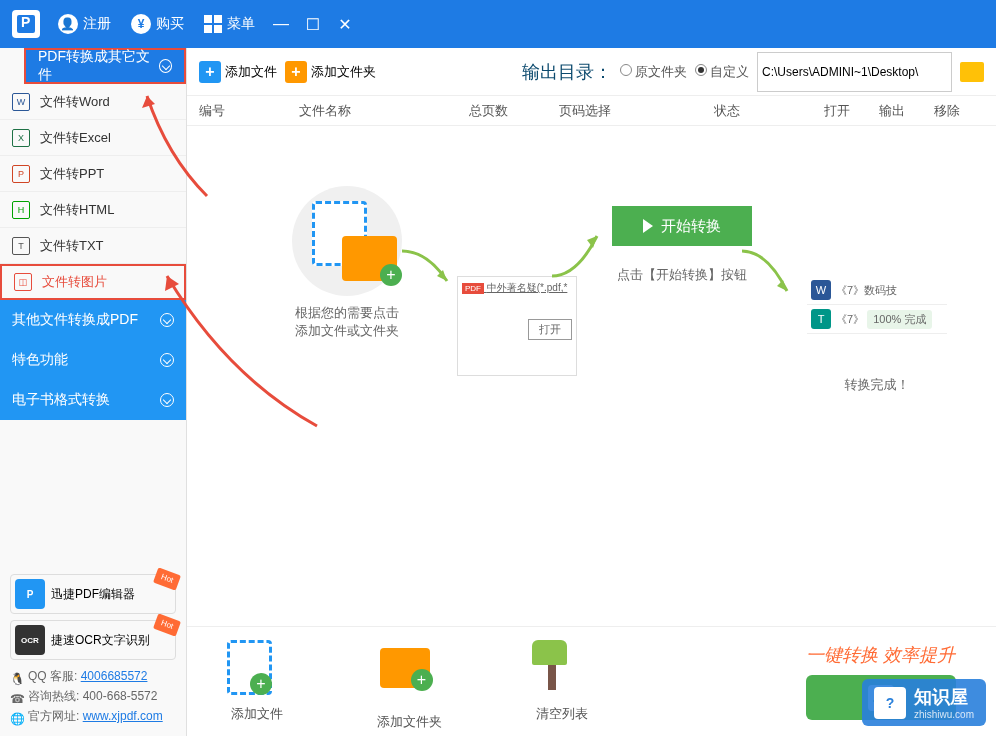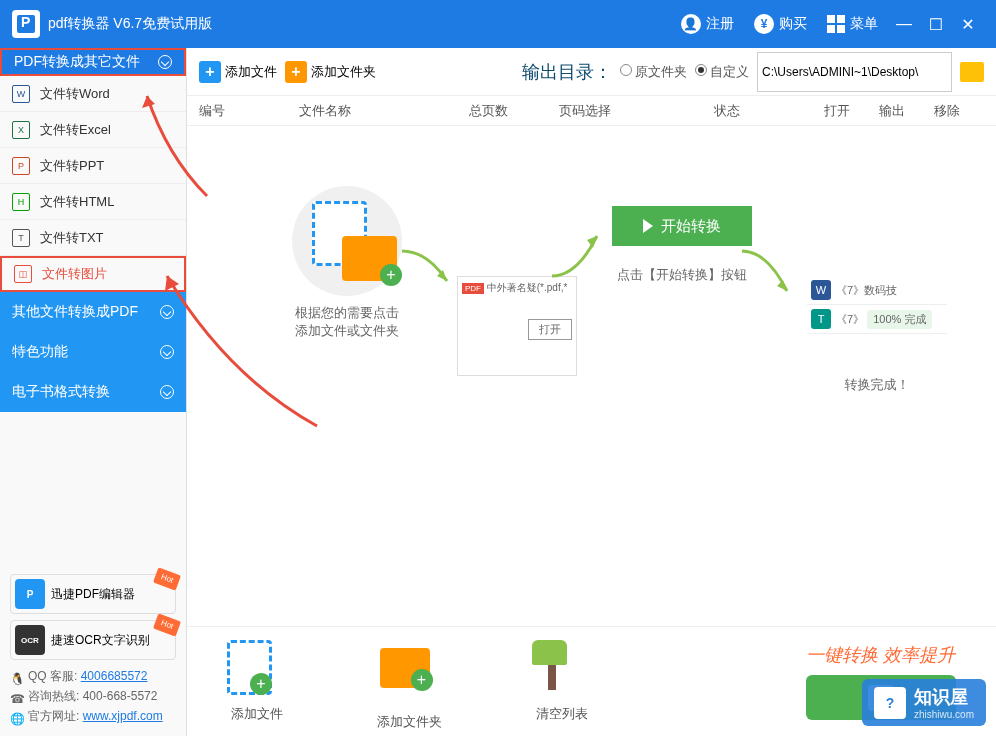--- a/index.html
+++ b/index.html
@@ -12,21 +12,21 @@
 .title { font-size: 14px; flex: 1; }
 .tb-btn { display: flex; align-items: center; margin: 0 10px; cursor: pointer; font-size: 14px; }
 .tb-icon { width: 20px; height: 20px; border-radius: 50%; background: #fff; margin-right: 5px; display: flex; align-items: center; justify-content: center; color: #1e7be4; font-size: 12px; font-weight: bold; }
 .tb-menu-icon { width: 18px; height: 18px; margin-right: 5px; display: grid; grid-template-columns: 1fr 1fr; gap: 2px; }
 .tb-menu-icon span { background: #fff; }
 .win-btn { width: 32px; text-align: center; font-size: 16px; cursor: pointer; }
 
 .main { display: flex; height: 688px; }
 
 .sidebar { width: 205px; background: #f9f9f9; display: flex; flex-direction: column; border-right: 1px solid #e0e0e0; }
-.side-header { height: 28px; background: #1e7be4; color: #fff; display: flex; align-items: center; padding: 0 12px; font-size: 14px; border: 2px solid #e74c3c; justify-content: space-between; }
+.side-header { height: 36px; background: #1e7be4; color: #fff; display: flex; align-items: center; padding: 0 12px; font-size: 14px; border: 2px solid #e74c3c; justify-content: space-between; margin-left: 24px; }
 .side-item { height: 36px; display: flex; align-items: center; padding: 0 12px; font-size: 13px; color: #333; cursor: pointer; border-bottom: 1px solid #eee; }
 .side-item.selected { border: 2px solid #e74c3c; color: #e74c3c; }
 .side-icon { width: 18px; height: 18px; margin-right: 10px; border: 1.5px solid currentColor; border-radius: 2px; position: relative; font-size: 9px; display: flex; align-items: center; justify-content: center; }
 .side-cat { height: 40px; background: #2196f3; color: #fff; display: flex; align-items: center; padding: 0 12px; font-size: 14px; justify-content: space-between; cursor: pointer; }
 .chevron { width: 14px; height: 14px; border: 1.5px solid currentColor; border-radius: 50%; position: relative; }
 .chevron::after { content: ""; position: absolute; top: 3px; left: 3px; width: 5px; height: 5px; border-right: 1.5px solid currentColor; border-bottom: 1.5px solid currentColor; transform: rotate(45deg); }
 
 .side-bottom { margin-top: auto; padding: 10px; font-size: 12px; }
 .ad-card { display: flex; align-items: center; border: 1px solid #ddd; border-radius: 4px; padding: 4px; margin-bottom: 6px; position: relative; }
 .ad-icon { width: 30px; height: 30px; border-radius: 4px; margin-right: 6px; display: flex; align-items: center; justify-content: center; font-size: 10px; color: #fff; font-weight: bold; }
@@ -55,21 +55,21 @@
 .step1 { left: 60px; top: 60px; width: 200px; }
 .step2 { left: 230px; top: 150px; width: 200px; }
 .step3 { left: 395px; top: 80px; width: 200px; }
 .step4 { left: 590px; top: 150px; width: 200px; }
 .img-box { width: 120px; height: 110px; margin: 0 auto 8px; position: relative; }
 .circle-bg { width: 110px; height: 110px; border-radius: 50%; background: #f0f0f0; position: absolute; top: 0; left: 5px; }
 .file-stack { position: absolute; top: 15px; left: 25px; }
 .file1 { width: 55px; height: 65px; background: #fff; border: 3px dashed #2196f3; border-radius: 4px; }
 .folder1 { width: 55px; height: 45px; background: #ff9800; border-radius: 4px; position: absolute; top: 35px; left: 30px; }
 .plus-badge { position: absolute; bottom: -5px; right: -5px; width: 22px; height: 22px; background: #4caf50; border-radius: 50%; color: #fff; font-size: 16px; text-align: center; line-height: 22px; }
-.file-list-preview { width: 120px; height: 100px; background: #fff; border: 1px solid #ddd; margin: 0 auto; font-size: 10px; padding: 4px; text-align: left; }
+.file-list-preview { width: 120px; height: 100px; background: #fff; border: 1px solid #ddd; margin: 0 auto; font-size: 10px; padding: 4px; text-align: left; text-decoration: underline; }
 .open-btn { background: #fff; border: 1px solid #999; padding: 2px 10px; font-size: 11px; margin-top: 4px; display: inline-block; }
 .start-btn { width: 140px; height: 40px; background: #4caf50; color: #fff; border-radius: 0; display: flex; align-items: center; justify-content: center; font-size: 15px; margin: 0 auto 20px; }
 .play-icon { width: 0; height: 0; border-left: 10px solid #fff; border-top: 7px solid transparent; border-bottom: 7px solid transparent; margin-right: 8px; }
 .result-preview { width: 140px; height: 80px; margin: 0 auto 8px; font-size: 11px; text-align: left; }
 .result-row { display: flex; align-items: center; padding: 4px; border-bottom: 1px solid #eee; }
 .result-icon { width: 20px; height: 20px; border-radius: 3px; margin-right: 5px; color: #fff; font-size: 11px; text-align: center; line-height: 20px; }
 .complete-badge { background: #e8f5e9; padding: 2px 6px; border-radius: 3px; color: #666; }
 
 .red-arrow { position: absolute; pointer-events: none; }
 
@@ -88,21 +88,20 @@
 .watermark { position: absolute; bottom: 10px; right: 10px; display: flex; align-items: center; background: rgba(41,128,219,0.9); padding: 6px 12px; border-radius: 6px; color: #fff; font-size: 14px; }
 .wm-icon { width: 32px; height: 32px; background: #fff; border-radius: 4px; margin-right: 8px; display: flex; align-items: center; justify-content: center; color: #2980db; font-weight: bold; }
 </style>
 </head>
 <body>
 
 <div class="titlebar">
   <div class="logo">
       <div class="logo-inner"></div>
     </div>
-  <div class="title">pdf转换器 V6.7免费试用版</div>
   <div class="tb-btn">
       <div class="tb-icon">👤</div>
       <span>注册</span>
     </div>
   <div class="tb-btn">
       <div class="tb-icon">¥</div>
       <span>购买</span>
     </div>
   <div class="tb-btn">
       <div class="tb-menu-icon">

